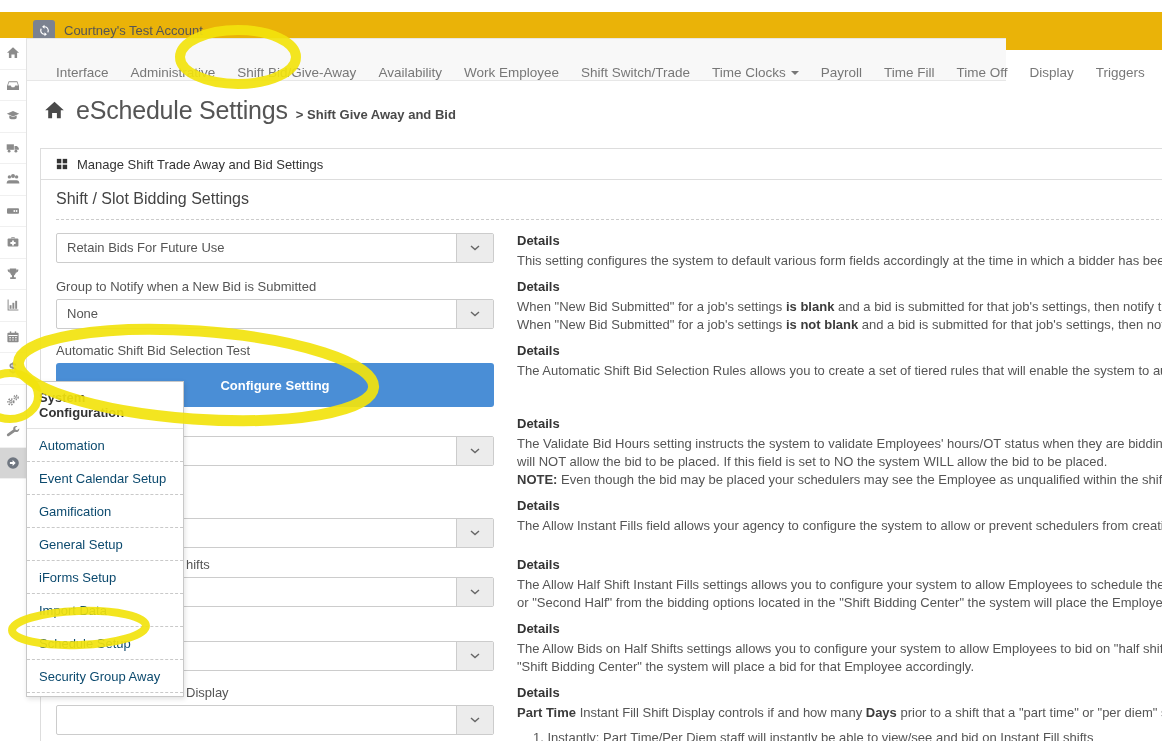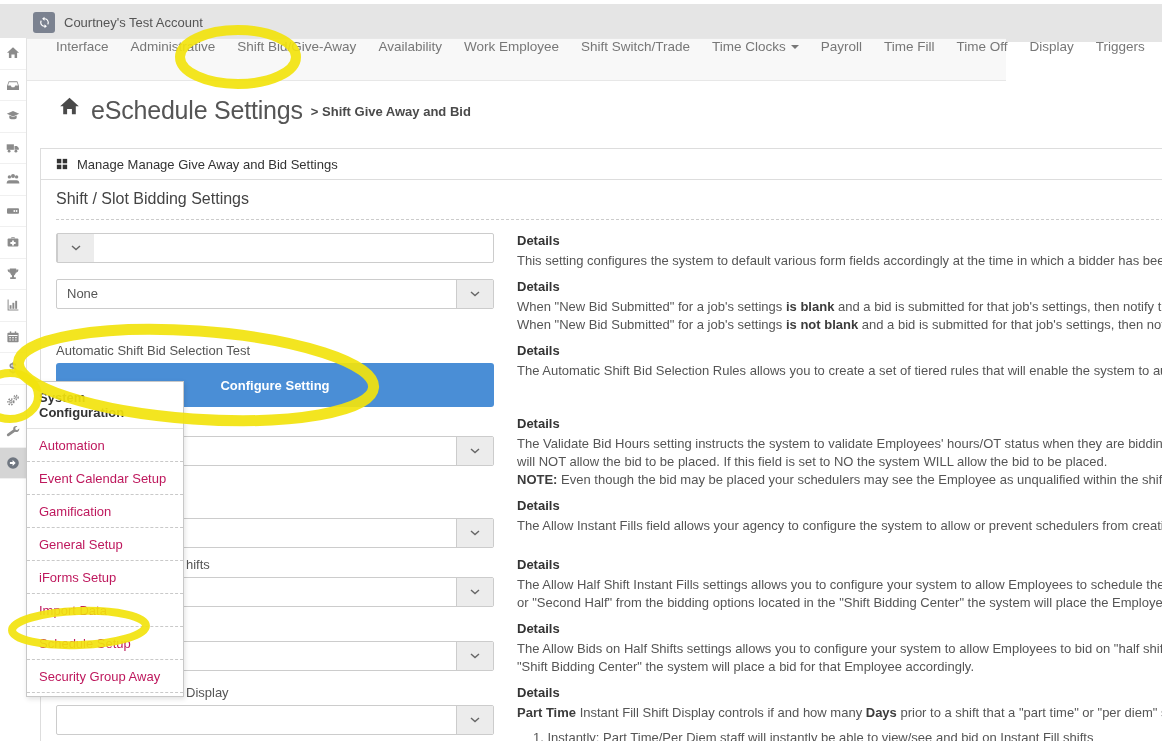--- a/index.html
+++ b/index.html
@@ -1,41 +1,41 @@
 <!DOCTYPE html>
 <html style="--accent: #4a8ed6;"><head>
 <meta charset="utf-8">
 <style>
   html,body{margin:0;padding:0}
   body{width:1162px;height:741px;position:relative;overflow:hidden;background:#fff;
        font-family:"Liberation Sans",sans-serif;font-size:13px;color:#555}
   
-  .topbar{position:absolute;left:0;top:4px;width:1162px;height:38px;background:#e5e5e5}
+  .topbar{position:absolute;left:0;top:12px;width:1162px;height:38px;background:#eab308}
   .refresh-btn{position:absolute;left:33px;top:8px;width:22px;height:21px;background:#7b8290;
        border:none;border-radius:3px;display:flex;align-items:center;justify-content:center;cursor:pointer;padding:0}
   .refresh-btn svg{width:13px;height:13px;fill:#fff}
   .account{position:absolute;left:64px;top:0;line-height:38px;color:#555}
   
   .navbar{position:absolute;left:26px;top:38px;width:980px;height:43px;background:#f8f8f8;
-       border-top:1px solid #e7e7e7;border-bottom:1px solid #e7e7e7;display:flex;align-items:flex-start;
+       border-top:1px solid #e7e7e7;border-bottom:1px solid #e7e7e7;display:flex;align-items:flex-end;
        padding-left:19px;box-sizing:border-box}
   .nav-item{padding:0 11px;color:#777;font-size:13.5px;cursor:pointer;white-space:nowrap;
        display:flex;align-items:center;gap:5px}
   .caret{width:0;height:0;border-left:4px solid transparent;border-right:4px solid transparent;border-top:4px solid #777}
   
   .sidebar{position:absolute;left:0;top:38px;width:27px;height:441px;background:#fff;
        border-right:1px solid #e2e2e2;box-sizing:border-box}
   .sb-cell{height:30.5px;display:flex;align-items:center;justify-content:center;
        border-bottom:1px solid #f0f0f0;cursor:pointer}
   .sb-cell.active{background:#d5d5d5}
   .sb-cell span{display:flex}
   .sb-cell svg{width:14px;height:14px;fill:#8b8b8b}
   .dollar{color:#8b8b8b;font-size:14px;font-weight:bold}
   
-  .breadcrumb{position:absolute;left:59px;top:96px;display:flex;}
+  .breadcrumb{position:absolute;left:44px;top:96px;display:flex;align-items:center}
   .bc-home{display:flex;margin-right:11px}
   .bc-home svg{width:21px;height:21px;fill:#4a4a4a}
   .bc-title{font-size:25px;color:#555;font-weight:400;margin:0;letter-spacing:-.2px}
   .bc-path{font-size:13px;font-weight:bold;color:#4a4a4a;margin-left:8px;margin-top:8px}
   
   .panel{position:absolute;left:40px;top:148px;width:1400px;height:800px;border:1px solid #ddd;
        background:#fff;box-sizing:border-box}
   .panel-header{height:30px;border-bottom:1px solid #ddd;display:flex;align-items:center;
        padding-left:15px;gap:9px;color:#333}
   .panel-header svg{width:12px;height:12px;fill:#333}
@@ -55,21 +55,21 @@
   .col-details{flex:none;width:980px;padding-left:23px;box-sizing:border-box}
   .d-head{font-weight:bold;color:#333;height:15px;line-height:15px;margin-bottom:4px}
   .d-line{white-space:nowrap;line-height:18px;color:#555}
   .d-line b{color:#3c3c3c}
   .d-list{margin-top:8px;padding-left:16px}
   .d-list div{line-height:15.5px;white-space:nowrap}
   
   .menu{position:absolute;left:26px;top:381px;width:158px;background:#fff;border:1px solid #c8c8c8;
        box-shadow:1px 2px 5px rgba(0,0,0,.12);z-index:30;box-sizing:border-box;padding-bottom:3px}
   .menu-header{font-weight:bold;color:#333;padding:8px 12px;border-bottom:1px solid #e3e3e3;font-size:13px}
-  .menu-item{display:block;padding:9px 12px 8px 12px;color:#be185d;border-bottom:1px dashed #c9c9c9;cursor:pointer}
+  .menu-item{display:block;padding:9px 12px 8px 12px;color:#0c4a6e;border-bottom:1px dashed #c9c9c9;cursor:pointer}
   
   .annotations{position:absolute;left:0;top:0;z-index:40;pointer-events:none}
 </style>
 </head>
 <body>
 
 <div class="topbar">
   <button class="refresh-btn">
     <svg viewBox="0 0 14 14">
         <path d="M7 2.4V.7L4.4 3l2.6 2.2V3.6c1.9 0 3.4 1.5 3.4 3.4 0 .6-.2 1.2-.4 1.6l.9.9c.5-.7.8-1.6.8-2.5C11.7 4.5 9.6 2.4 7 2.4zM7 10.4c-1.9 0-3.4-1.5-3.4-3.4 0-.6.2-1.2.4-1.6l-.9-.9c-.5.7-.8 1.6-.8 2.5 0 2.6 2.1 4.7 4.7 4.7v1.6L9.6 11 7 8.8z"></path>
@@ -254,42 +254,44 @@
 </div>
 
 <section class="panel">
   <div class="panel-header">
     <svg viewBox="0 0 14 14">
         <rect x="1" y="1" width="5.2" height="5.2"></rect>
         <rect x="7.8" y="1" width="5.2" height="5.2"></rect>
         <rect x="1" y="7.8" width="5.2" height="5.2"></rect>
         <rect x="7.8" y="7.8" width="5.2" height="5.2"></rect>
       </svg>
-    <span>Manage Manage Give Away and Bid Settings</span>
+    <span>Manage Shift Trade Away and Bid Settings</span>
   </div>
   <div class="panel-body">
     <h2 class="section-title">Shift / Slot Bidding Settings</h2>
     <div class="rows" id="rows">
         <div class="srow">
           <div class="col-form">
             <div class="sel">
+              <div class="sel-val">Retain Bids For Future Use</div>
               <div class="sel-btn">
                 <svg viewBox="0 0 10 6" width="10" height="6">
                   <path d="M1 1l4 3.6L9 1" fill="none" stroke="#666" stroke-width="1.4"></path>
                 </svg>
               </div>
             </div>
           </div>
           <div class="col-details">
             <div class="d-head">Details</div>
             <div class="d-line"><span>This setting configures the system to default various form fields accordingly at the time in which a bidder has been seleted to work a s</span></div>
           </div>
         </div>
         <div class="srow">
           <div class="col-form">
+            <div class="flabel">Group to Notify when a New Bid is Submitted</div>
             <div class="sel">
               <div class="sel-val">None</div>
               <div class="sel-btn">
                 <svg viewBox="0 0 10 6" width="10" height="6">
                   <path d="M1 1l4 3.6L9 1" fill="none" stroke="#666" stroke-width="1.4"></path>
                 </svg>
               </div>
             </div>
           </div>
           <div class="col-details">

